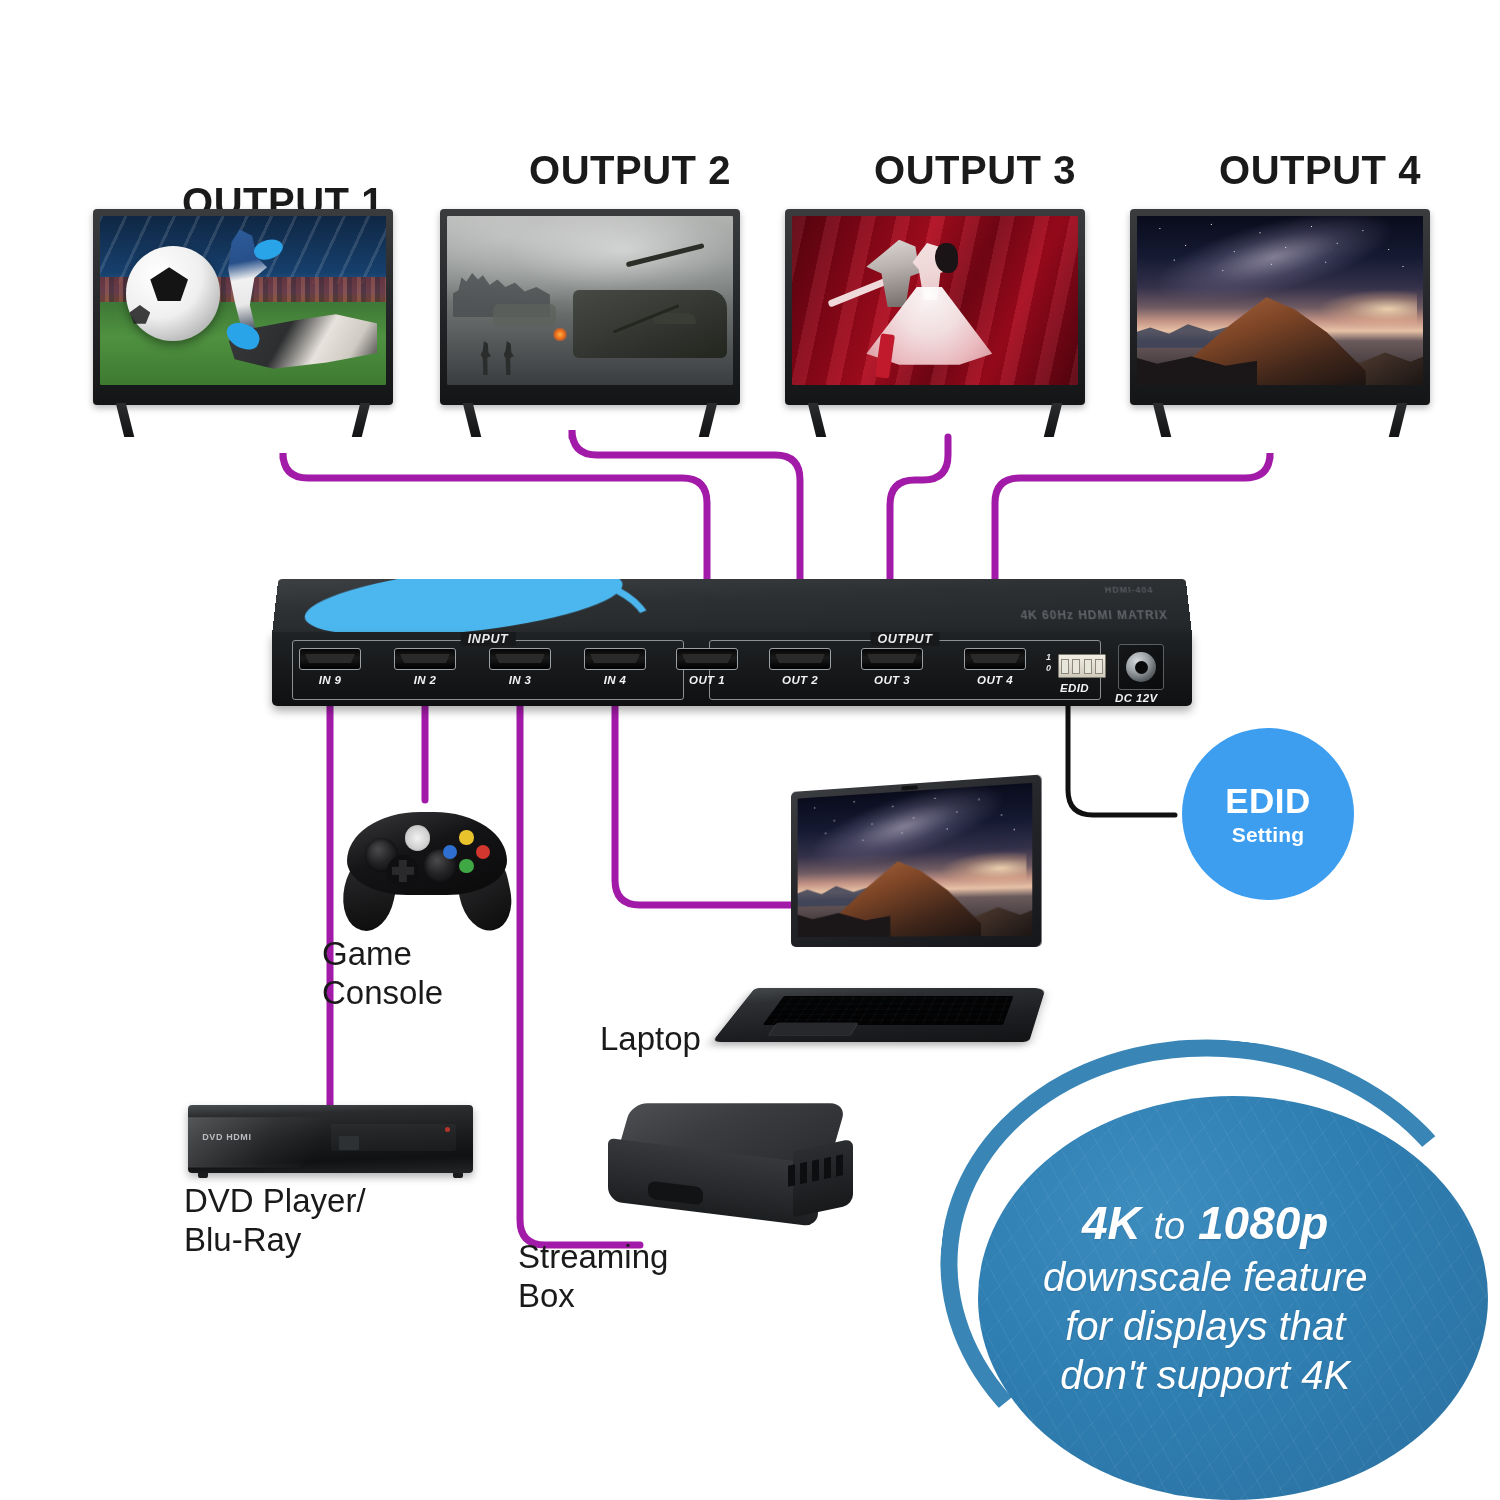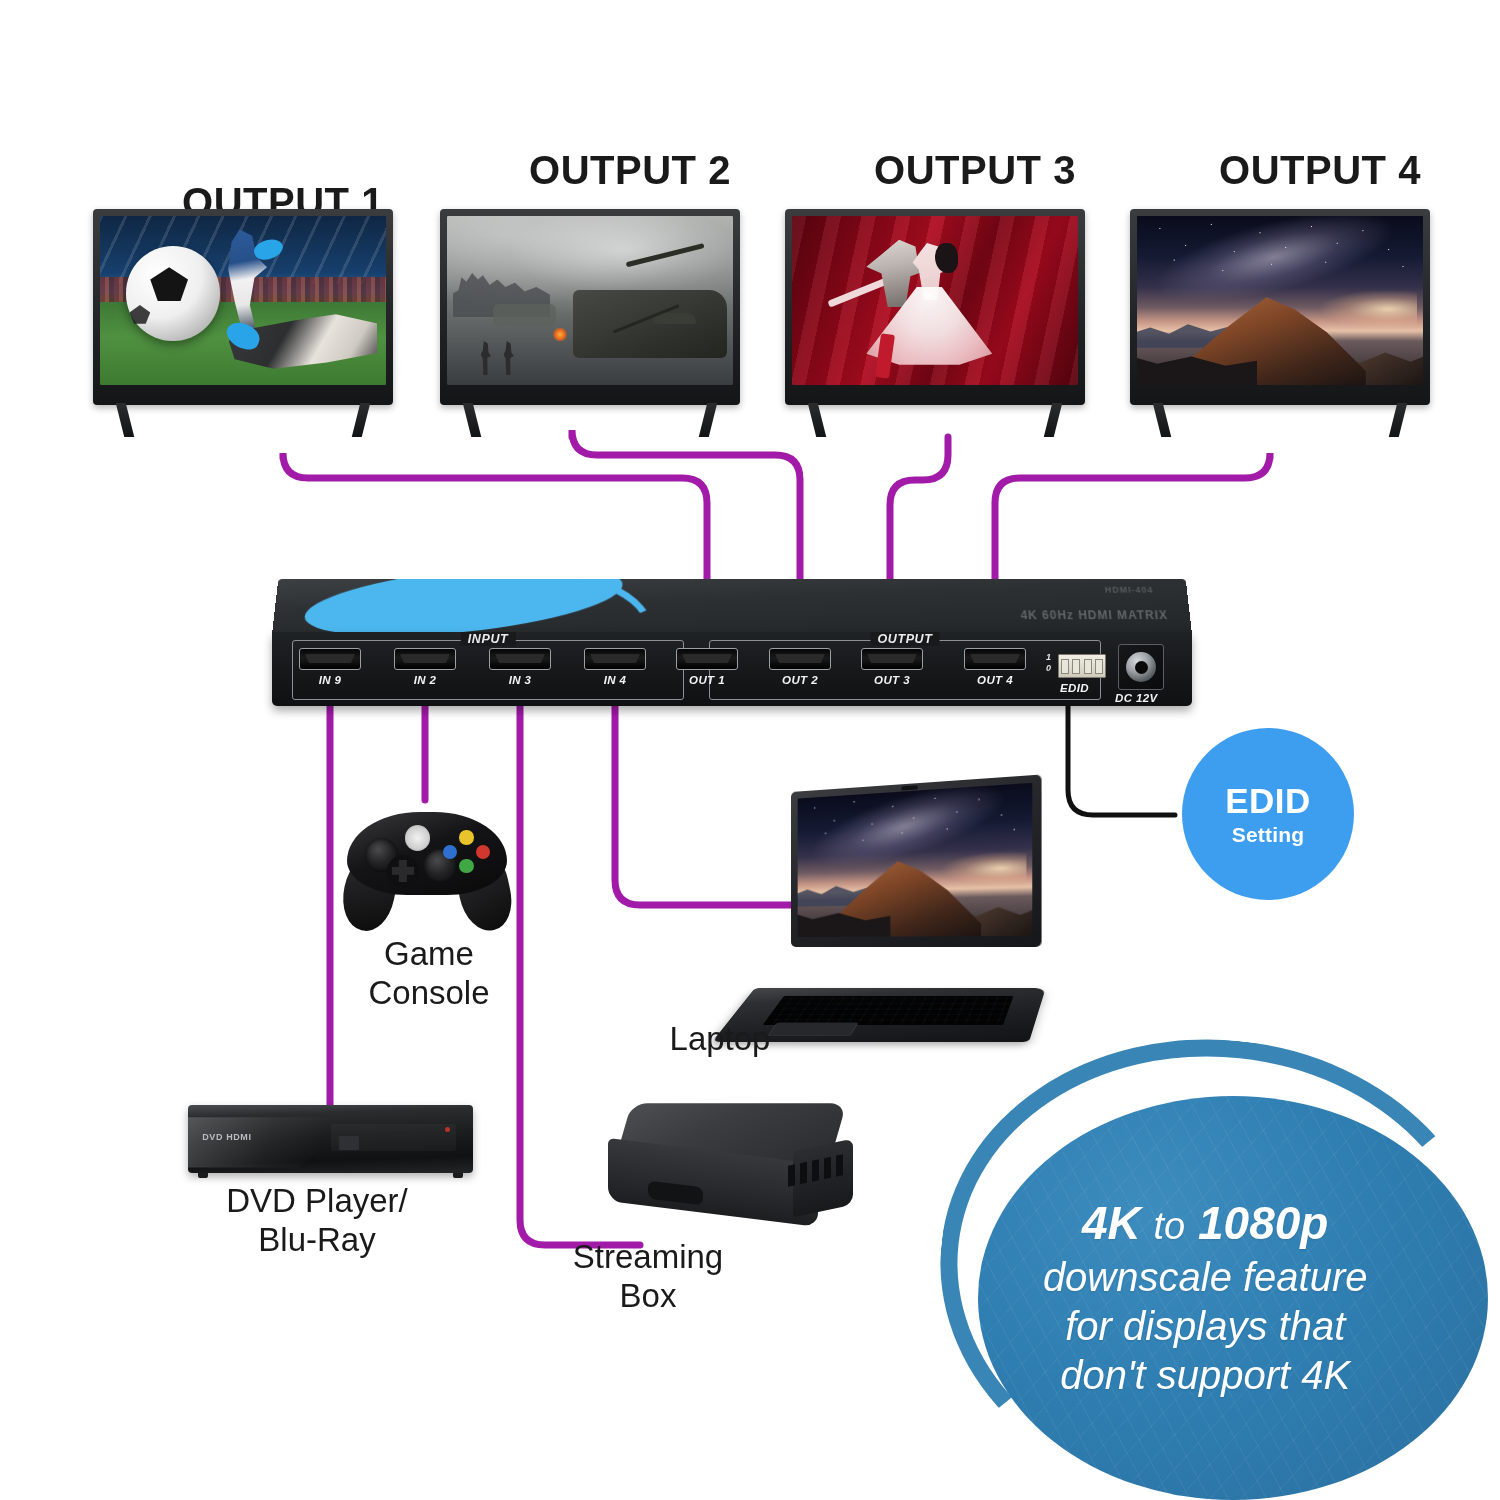--- a/index.html
+++ b/index.html
@@ -266,21 +266,20 @@
   .dc-label{
     position:absolute;top:60px;
     font-size:11.5px;font-weight:700;color:#f2f3f4;letter-spacing:.4px;white-space:nowrap;
   }
 
   
   .src-label{
     position:absolute;
     font-size:33px;
     color:#1a1a1a;
-    text-align:center;
     line-height:1.18;
     white-space:pre-line;
   }
 
   
   #controller{position:absolute;}
   .pad-body{
     position:absolute;left:0;top:14px;width:100%;height:66%;
     background:linear-gradient(160deg,#3a3a3c 0%,#141416 44%,#0a0a0b 100%);
     border-radius:46% 46% 38% 38%/60% 60% 42% 42%;
@@ -602,21 +601,21 @@
     <div class="dvd-body">
       <div class="dvd-gloss"></div>
       <div class="dvd-tray"></div>
       <div class="dvd-logo">DVD HDMI</div>
       <div class="dvd-slot"></div>
       <div class="dvd-led"></div>
     </div>
     <div class="dvd-feet" style="left:10px;"></div>
     <div class="dvd-feet" style="right:10px;"></div>
   </div>
-  <div class="src-label" style="left:172px;top:1182px;width:290px;">DVD Player/
+  <div class="src-label" style="left:184px;top:1182px;width:290px;">DVD Player/
 Blu-Ray</div>
 
   <div id="stream" style="left:608px;top:1100px;width:250px;height:150px;">
     <div class="sb-top"></div>
     <div class="sb-front"></div>
     <div class="sb-side"></div>
     <div class="sb-vent"></div>
     <div class="sb-ports"></div>
   </div>
   <div class="src-label" style="left:518px;top:1238px;width:260px;">Streaming

